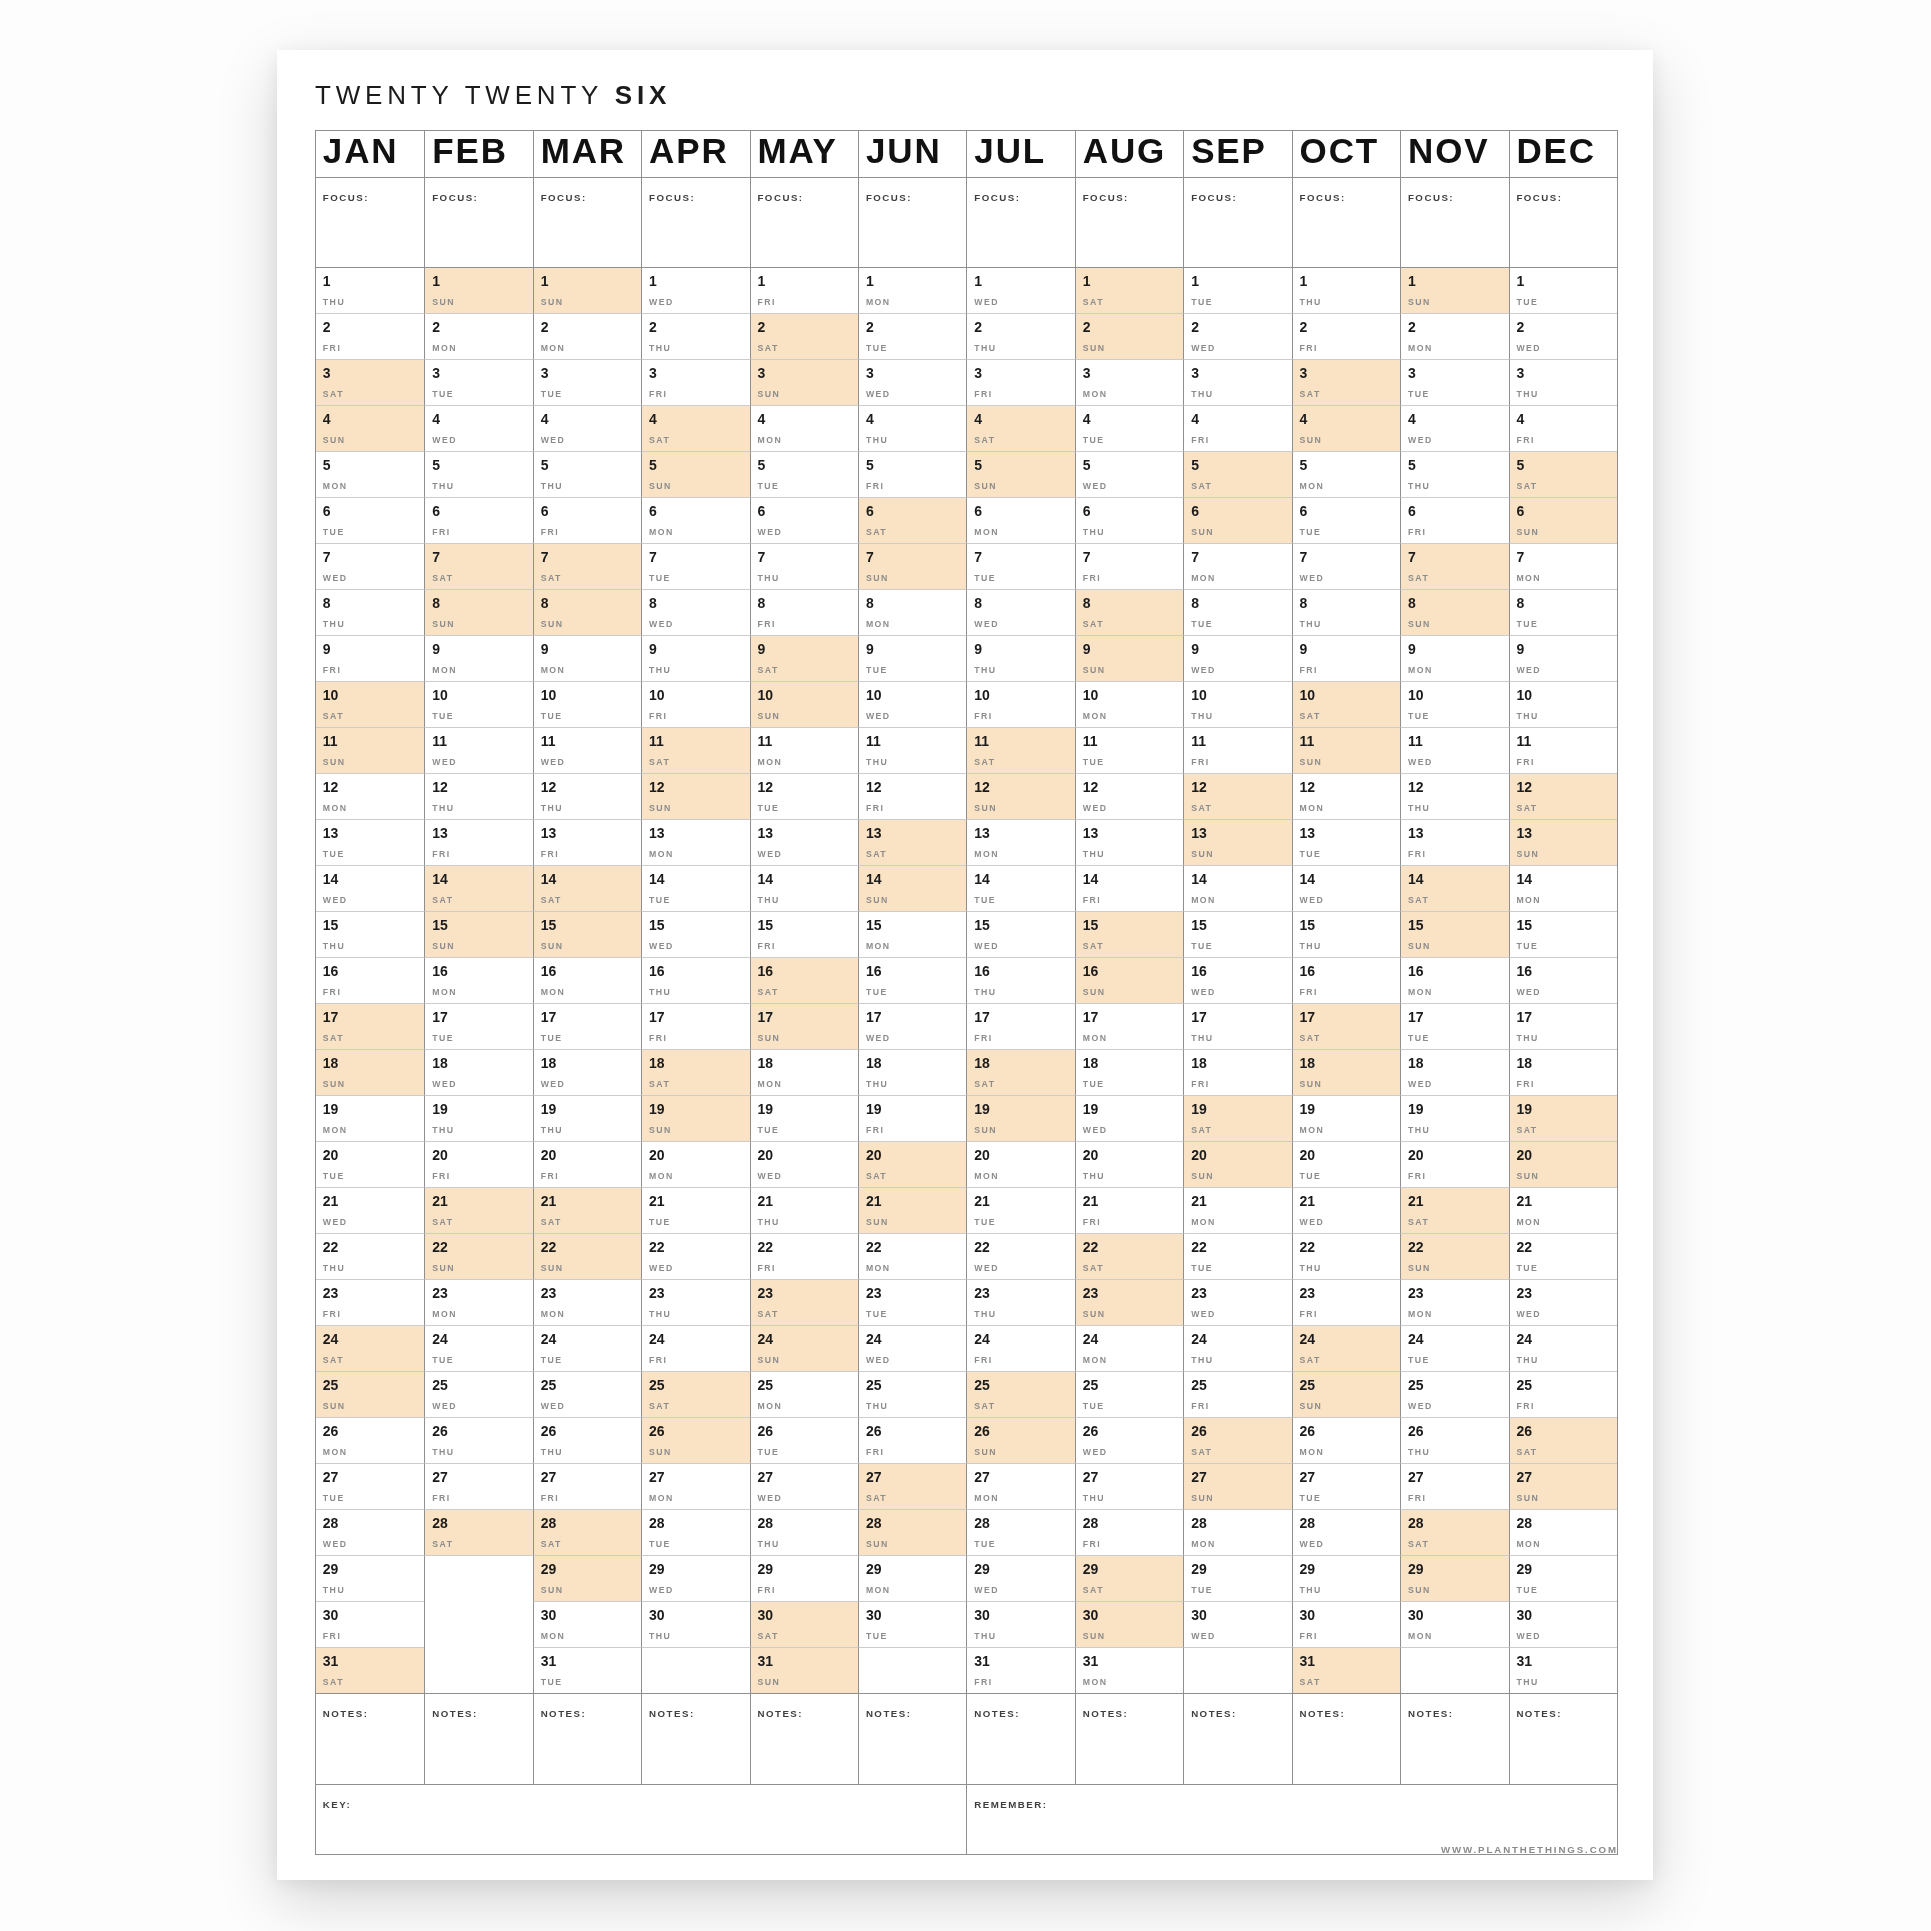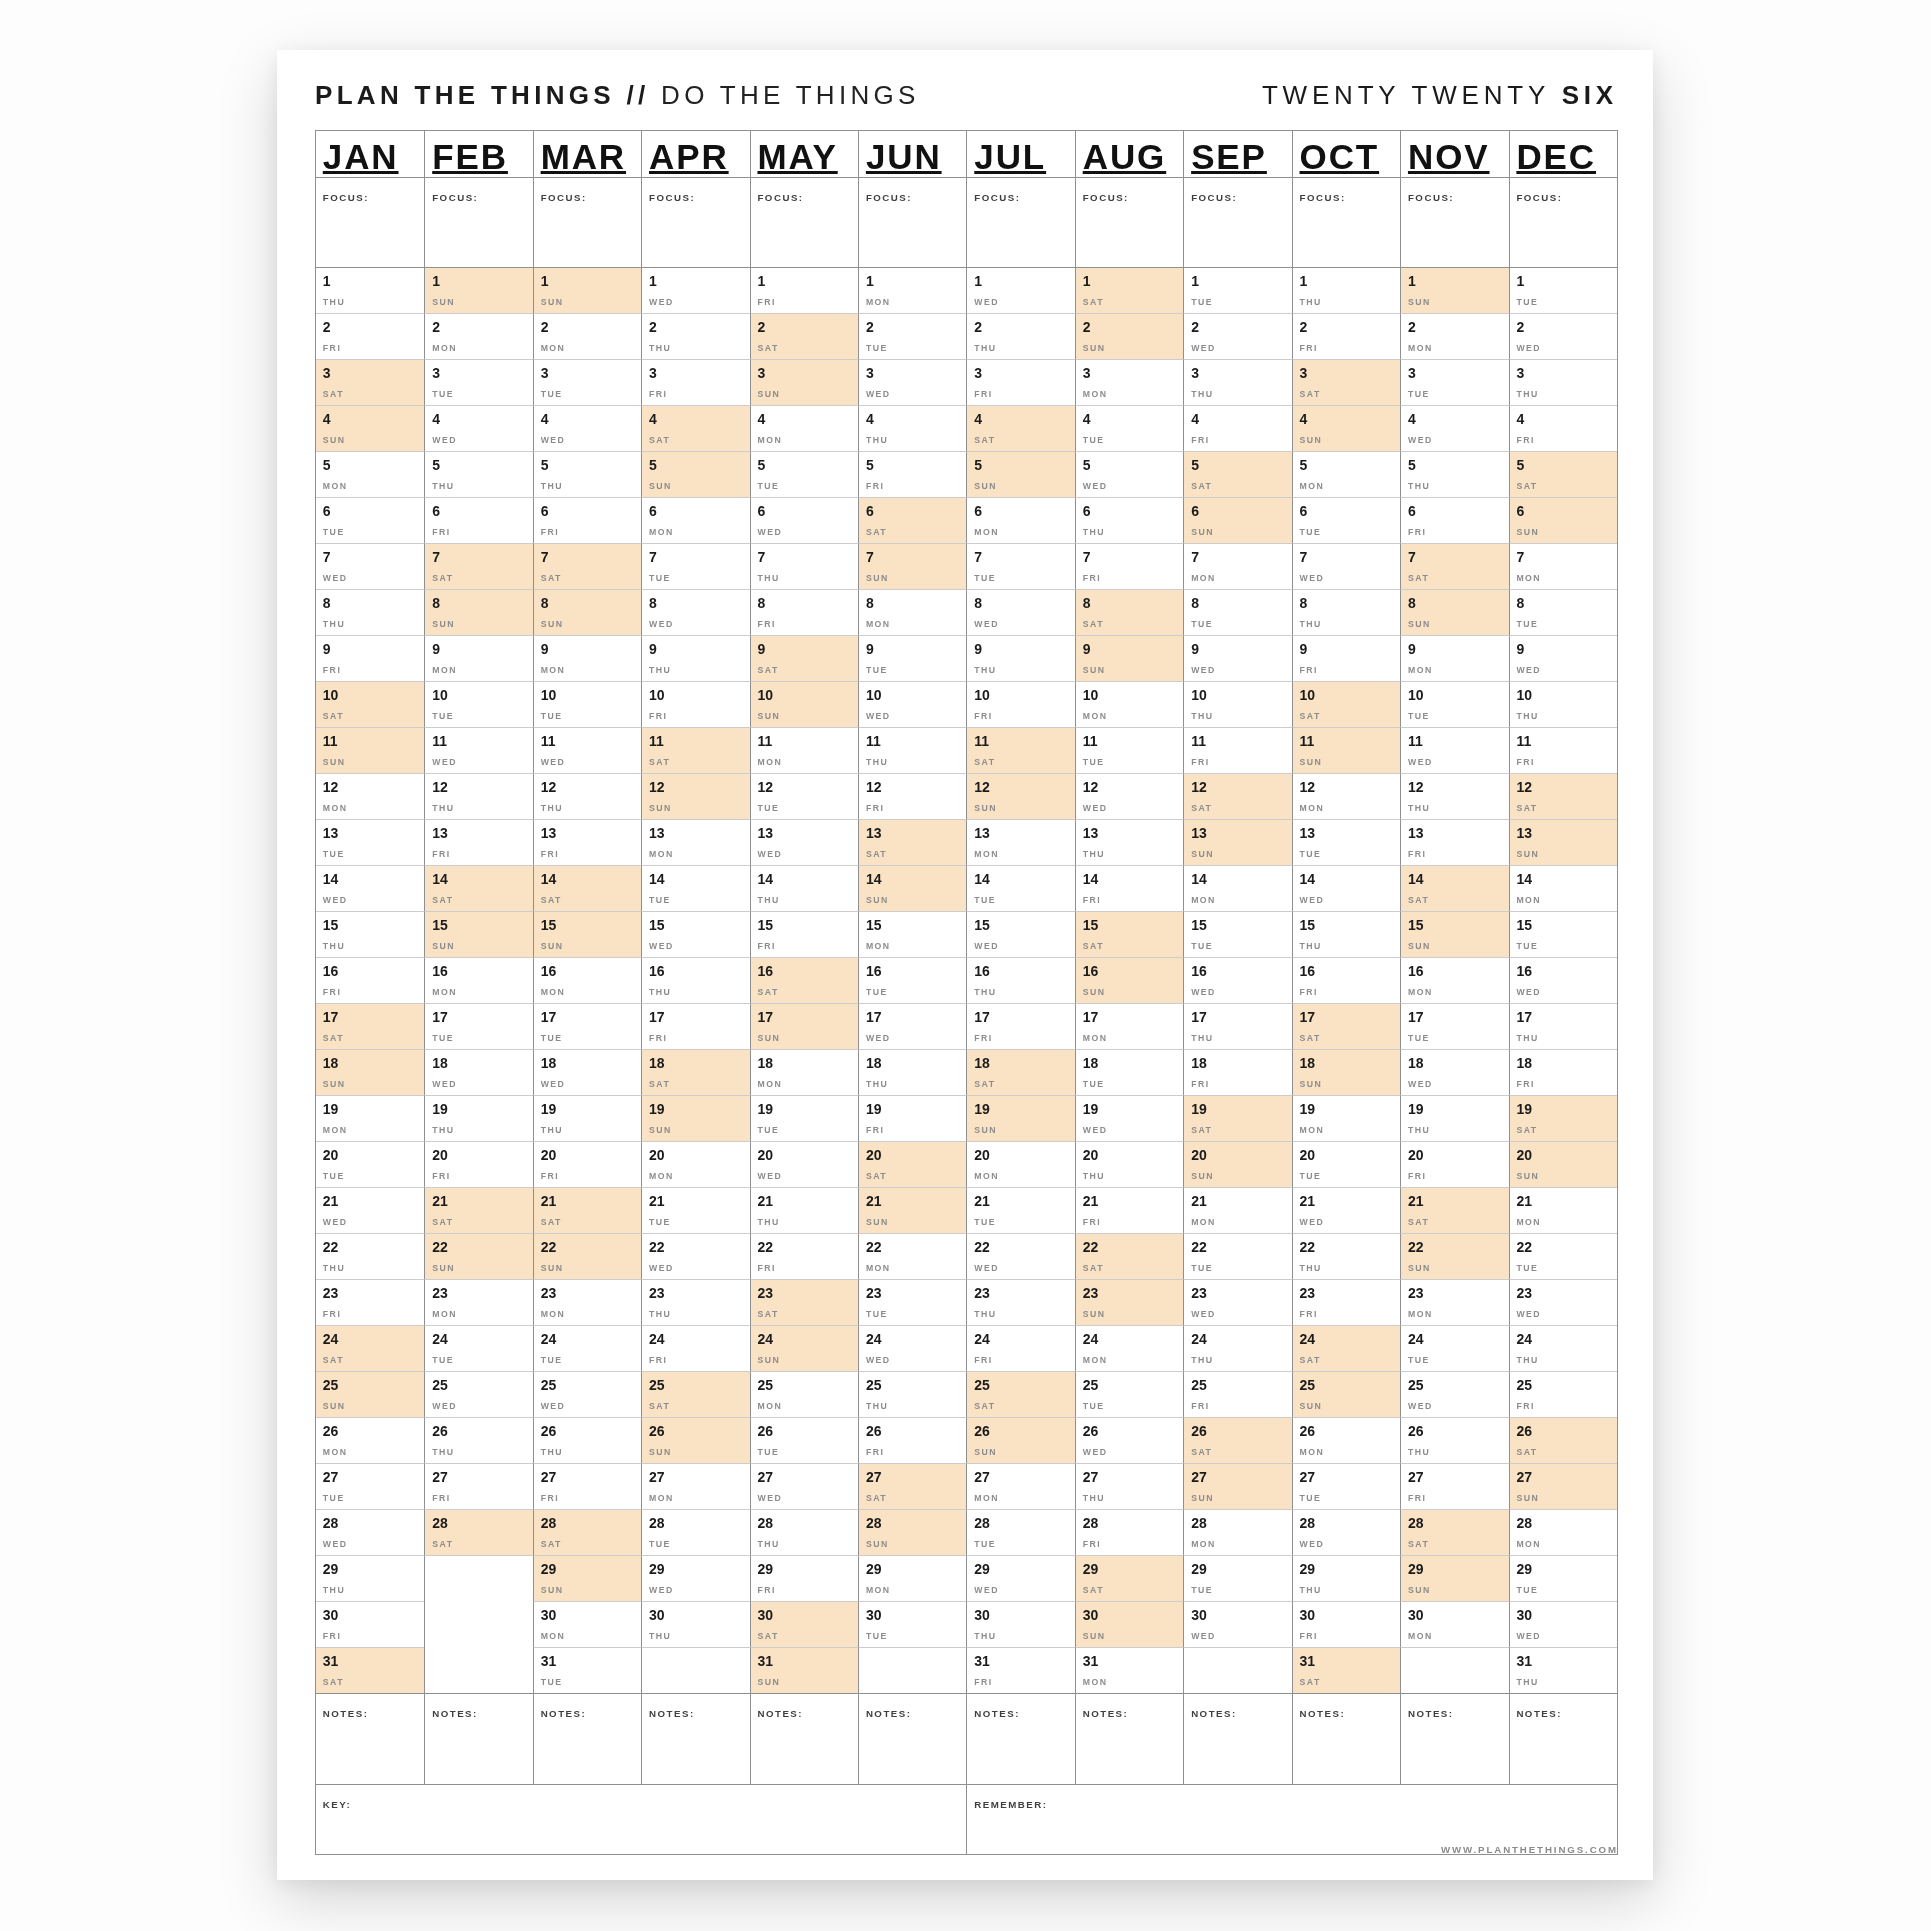--- a/index.html
+++ b/index.html
@@ -48,23 +48,23 @@
     width:1303px;
     display:grid;
     grid-template-columns:repeat(12,1fr);
     grid-template-rows:46px 90px repeat(31,46px) 91px 70px;
     border:1px solid var(--strong);
     background:var(--paper);
   }
   .cell{min-width:0;}
   .vline{border-left:1px solid var(--strong);}
   .mcell{
-    display:flex; align-items:flex-end;
+    display:flex; align-items:flex-start;
     padding-left:6.8px;
-    font-size:35px; font-weight:700; letter-spacing:1.9px; color:#111;text-decoration:underline;
+    font-size:35px; font-weight:700; letter-spacing:1.9px; color:#111;
   }
   .small-label{
     font-size:9.7px; font-weight:700; letter-spacing:1.5px;
     color:var(--label);
   }
   .fcell{ border-top:1px solid var(--strong); padding:8.7px 6.8px; }
   .dcell{
     position:relative;
     border-top:1px solid var(--light);
     padding:5.8px 6.8px;
@@ -85,21 +85,20 @@
     position:absolute;
     right:35px; top:1794px;
     font-size:9.7px; font-weight:600; letter-spacing:1.9px; color:#8A8A8A;
   }
 </style>
 </head>
 <body>
 
 <div class="poster">
   <div class="poster-header">
-    <div class="title"><span class="b">PLAN THE THINGS</span><span class="b"> <span>//</span> </span><span class="l">DO THE THINGS</span></div>
     <div class="year"><span>TWENTY TWENTY</span><span> </span><span class="b">SIX</span></div>
   </div>
 
   <div class="grid">
       <div class="cell mcell" style="grid-area: 1 / 1;">
         <span>JAN</span>
       </div>
       <div class="cell fcell" style="grid-area: 2 / 1;"><span class="small-label">FOCUS:</span></div>
       <div class="cell dcell rowfirst" style="grid-area: 3 / 1;">
         <div class="dnum">1</div>

